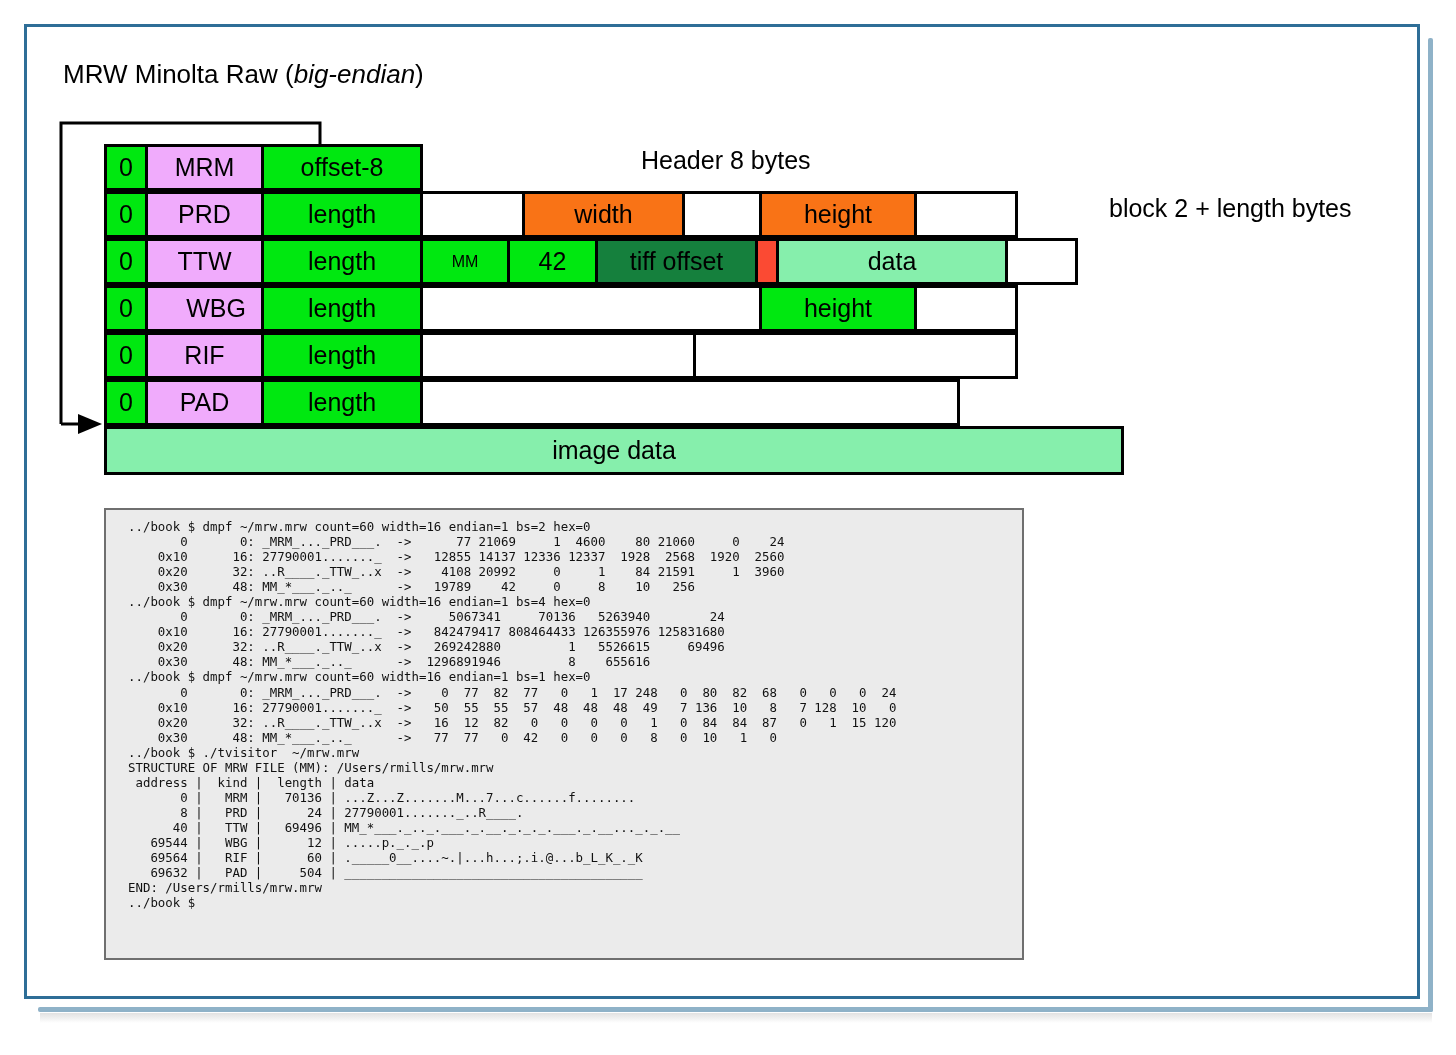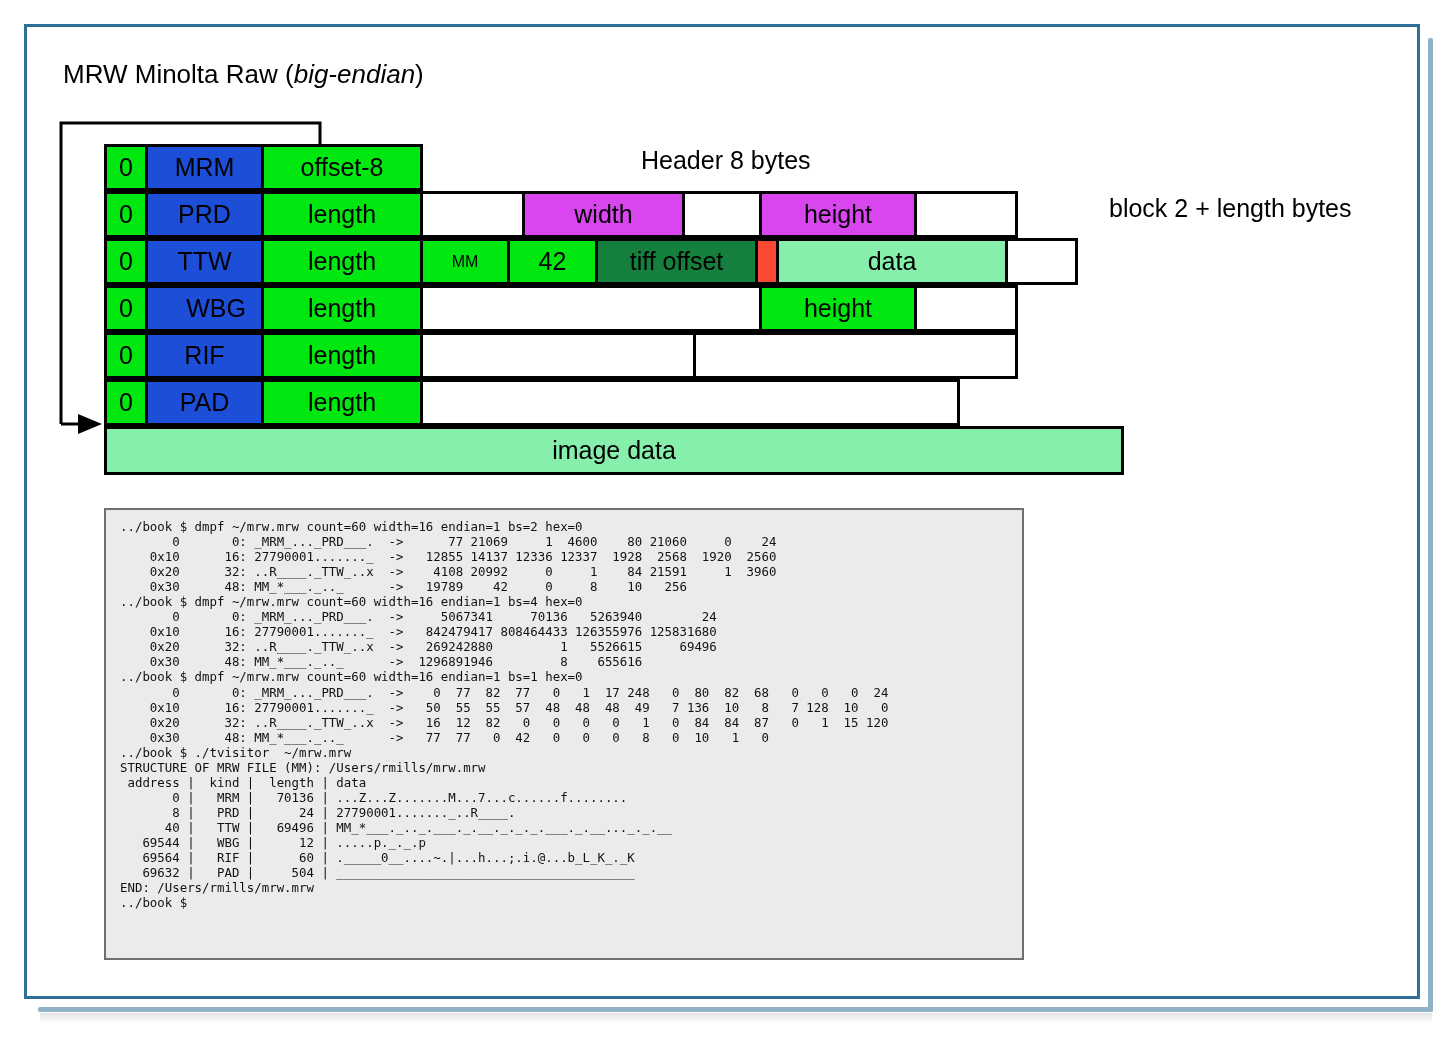--- a/index.html
+++ b/index.html
@@ -47,39 +47,39 @@
   .cell{
     position:absolute;
     box-sizing:border-box;
     border:3px solid #000;
     display:flex;align-items:center;justify-content:center;
     font-size:25px;color:#000;
     white-space:nowrap;
     background:#ffffff;
   }
   .c-green   {background:#00e810;}
-  .c-pink    {background:#1d4ed8;}
-  .c-mint    {background:#d946ef;}
+  .c-pink    {background:#f0abfc;}
+  .c-mint    {background:#f97316;}
   .c-palegrn {background:#86efac;}
   .c-yellow  {background:#15803d;}
   .c-red     {background:#fb4a33;}
   .c-white   {background:#ffffff;}
   .small{font-size:16px;}
 
   
   #connector{position:absolute;left:0;top:0;width:1456px;height:1055px;pointer-events:none;}
 
   
   #terminal{
     position:absolute;left:104px;top:508px;
     width:920px;height:452px;
     background:#ebebeb;
     border:2px solid #6f6f6f;
     box-sizing:border-box;
-    padding:9px 0 0 14px;
+    padding:9px 0 0 22px;
   }
   #terminal pre{
     margin:0;
     font-family:"DejaVu Sans Mono", monospace;
     font-size:12.4px;
     line-height:15.05px;
     color:#111;
     white-space:pre;
   }
 </style>

